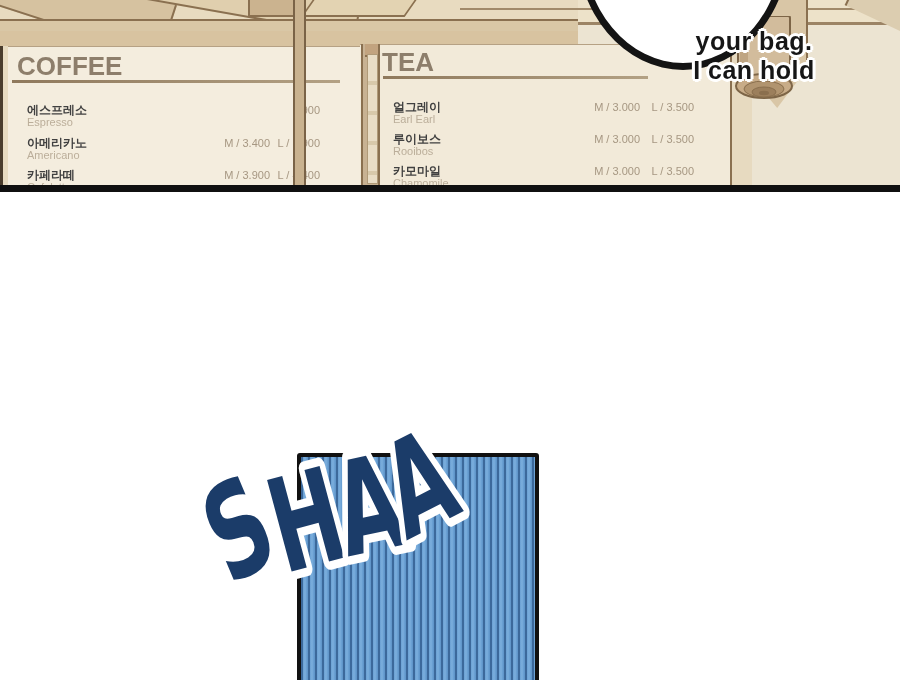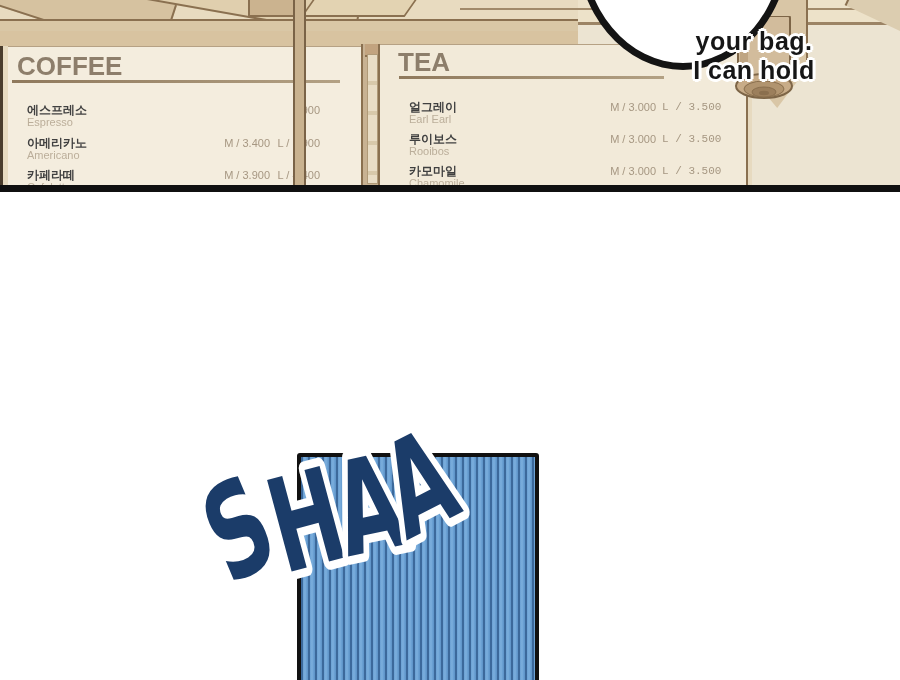--- a/index.html
+++ b/index.html
@@ -21,37 +21,37 @@
   .ceil-right-beamline{position:absolute;left:578px;top:22px;width:322px;height:3px;background:#9c8465;}
   .ceil-right-wall{position:absolute;left:578px;top:25px;width:322px;height:21px;background:#ece4d2;}
   .ceil-tr-diag{position:absolute;left:848px;top:-10px;width:80px;height:34px;background:#dccdb0;border-left:2px solid #8a7050;transform:rotate(25deg);}
   .right-wall{position:absolute;left:752px;top:46px;width:148px;height:139px;background:#ece4d2;}
   .left-sliver{position:absolute;left:0;top:46px;width:3px;height:139px;background:#4a3c2c;}
   .wood-column{position:absolute;left:752px;top:0;width:54px;height:108px;background:#d9c6a6;border-right:2px solid #8a7050;
     clip-path:polygon(0 0,100% 0,100% 62%,45% 100%,0 72%);z-index:8;}
   
   .board{position:absolute;background:#f3ecdd;border-top:1px solid #b6a184;z-index:4;}
   .board.coffee{left:8px;top:46px;width:353px;height:139px;background:#f4edde;}
-  .board.tea{left:376px;top:44px;width:370px;height:141px;background:#f2ead9;border-right:2px solid #8a7050;}
+  .board.tea{left:360px;top:44px;width:370px;height:141px;background:#f2ead9;border-right:2px solid #8a7050;}
   .board-title{position:absolute;font-weight:bold;font-size:26px;color:#8d7e6b;letter-spacing:0px;}
   .coffee .board-title{left:9px;top:4px;}
   .tea .board-title{left:22px;top:2px;}
   .board-underline{position:absolute;height:3px;background:linear-gradient(to right,#8f795c,#b3a184);}
   .coffee .board-underline{left:4px;top:33px;width:328px;}
   .tea .board-underline{left:23px;top:31px;width:265px;}
   .mrow{position:absolute;left:0;top:0;width:100%;}
   .ko{position:absolute;left:0;top:0;font-size:12px;font-weight:bold;color:#404040;white-space:nowrap;}
   .en{position:absolute;left:0;top:14px;font-size:11px;color:#bbae9a;white-space:nowrap;}
   .coffee .ko,.coffee .en{left:19px;}
   .tea .ko,.tea .en{left:33px;}
   .price{position:absolute;font-size:11px;color:#a69782;text-align:right;white-space:nowrap;}
   .coffee .price.pm{left:207px;width:55px;}
   .coffee .price.pl{left:264px;width:48px;}
   .tea .price.pm{left:225px;width:55px;}
-  .tea .price.pl{left:286px;width:48px;font-family:Liberation Mono, monospace;}
+  .tea .price.pl{left:286px;width:48px;}
   
   .wall-strip{position:absolute;left:361px;top:44px;width:19px;height:141px;background:#c8b293;z-index:5;
     border-left:2px solid #8a7050;border-right:2px solid #8a7050;box-sizing:border-box;}
   .wall-strip .tiles{position:absolute;left:4px;top:10px;width:9px;height:128px;
     background:repeating-linear-gradient(to bottom,#e9ddc6 0 26px,#d8c9ab 26px 30px);border:1px solid #b09a78;}
   .wall-strip .tile-top{position:absolute;left:2px;top:0;width:13px;height:11px;background:#c2a37f;border-bottom:2px solid #8a7050;}
   
   .post{position:absolute;left:293px;top:0;width:13px;height:185px;background:#c9b28f;
     border-left:2px solid #7a6347;border-right:2px solid #7a6347;box-sizing:border-box;z-index:12;}
   

